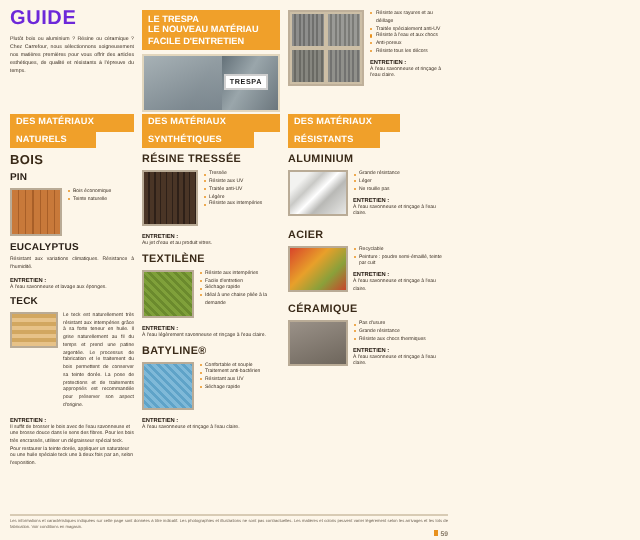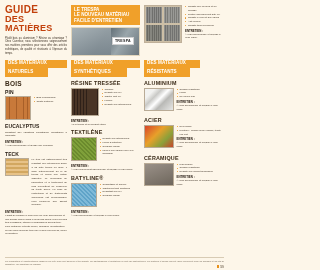--- a/index.html
+++ b/index.html
@@ -17,21 +17,21 @@
     background:#f0a02a;color:#ffffff;
     font-weight:bold;letter-spacing:.1px;
     line-height:1.05;
     padding:1.5px 3px 2px 3px;
     display:block;
     text-transform:uppercase;
   }
   .banner.l2{margin-top:.5px;}
 
   .guide-title{
-    color:#c2410c;font-weight:bold;line-height:1.02;
+    color:#6d28d9;font-weight:bold;line-height:1.02;
     text-transform:uppercase;
   }
   .guide-title .l1{font-size:10px;display:block;letter-spacing:.3px;}
   .guide-title .l2{font-size:9px;display:block;letter-spacing:.2px;}
 
   .intro{
     font-size:2.6px;line-height:1.5;color:#3a2e22;margin-top:3px;
     text-align:justify;
   }
 
@@ -128,21 +128,20 @@
 </head>
 <body>
 
 <div class="page">
 
   <div class="cols">
 
     <div class="col col1">
       <div class="guide-title">
         <span class="l1">GUIDE</span>
-        <span class="l2">DES MATIÈRES</span>
       </div>
       <p class="intro">Plutôt bois ou aluminium ? Résine ou céramique ? Chez Carrefour, nous sélectionnons soigneusement nos matières premières pour vous offrir des articles esthétiques, de qualité et résistants à l'épreuve du temps.</p>
     </div>
 
     <div class="col col2 trespa-card">
       <div class="trespa-banner">
         <span>LE TRESPA</span><br>
         <span>LE NOUVEAU MATÉRIAU</span><br>
         <span>FACILE D'ENTRETIEN</span>
       </div>

